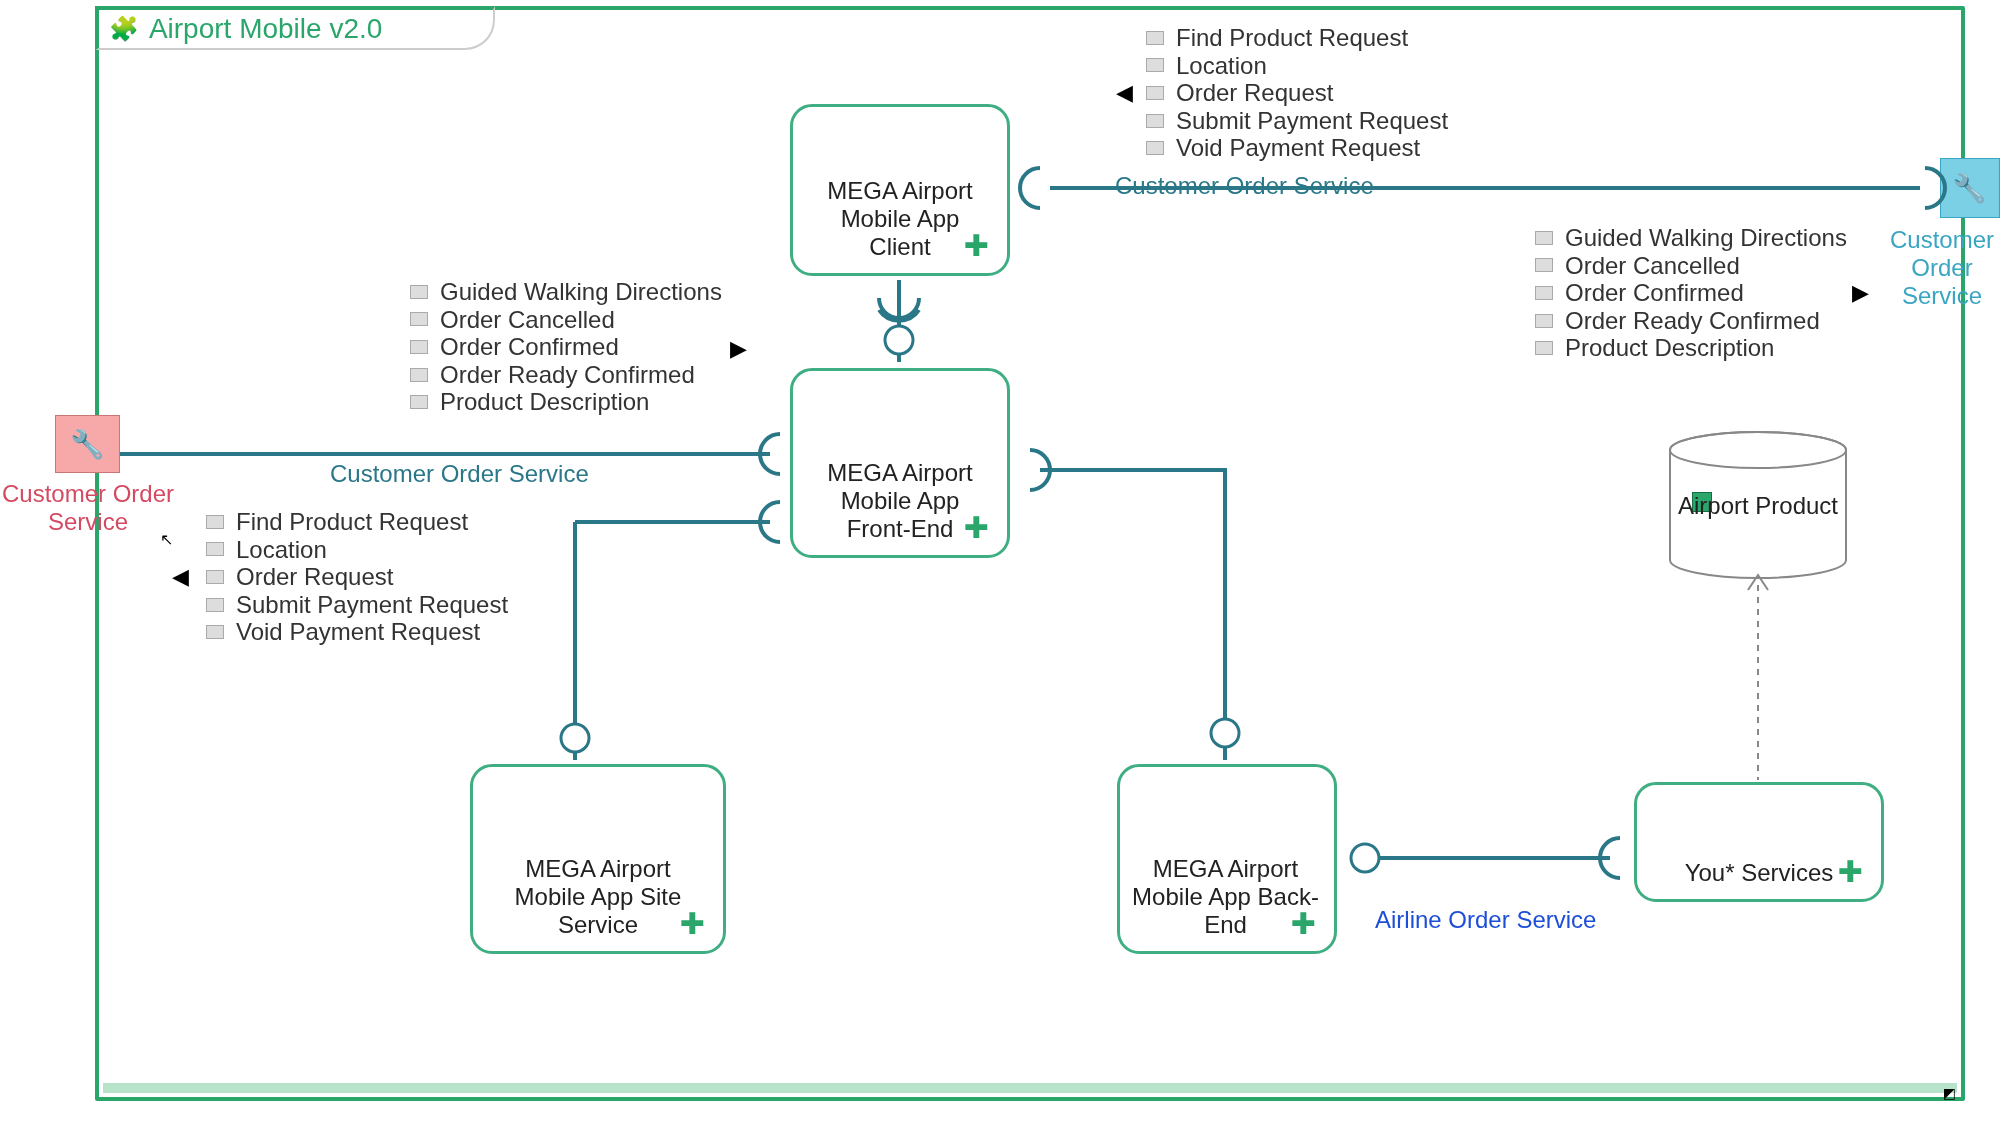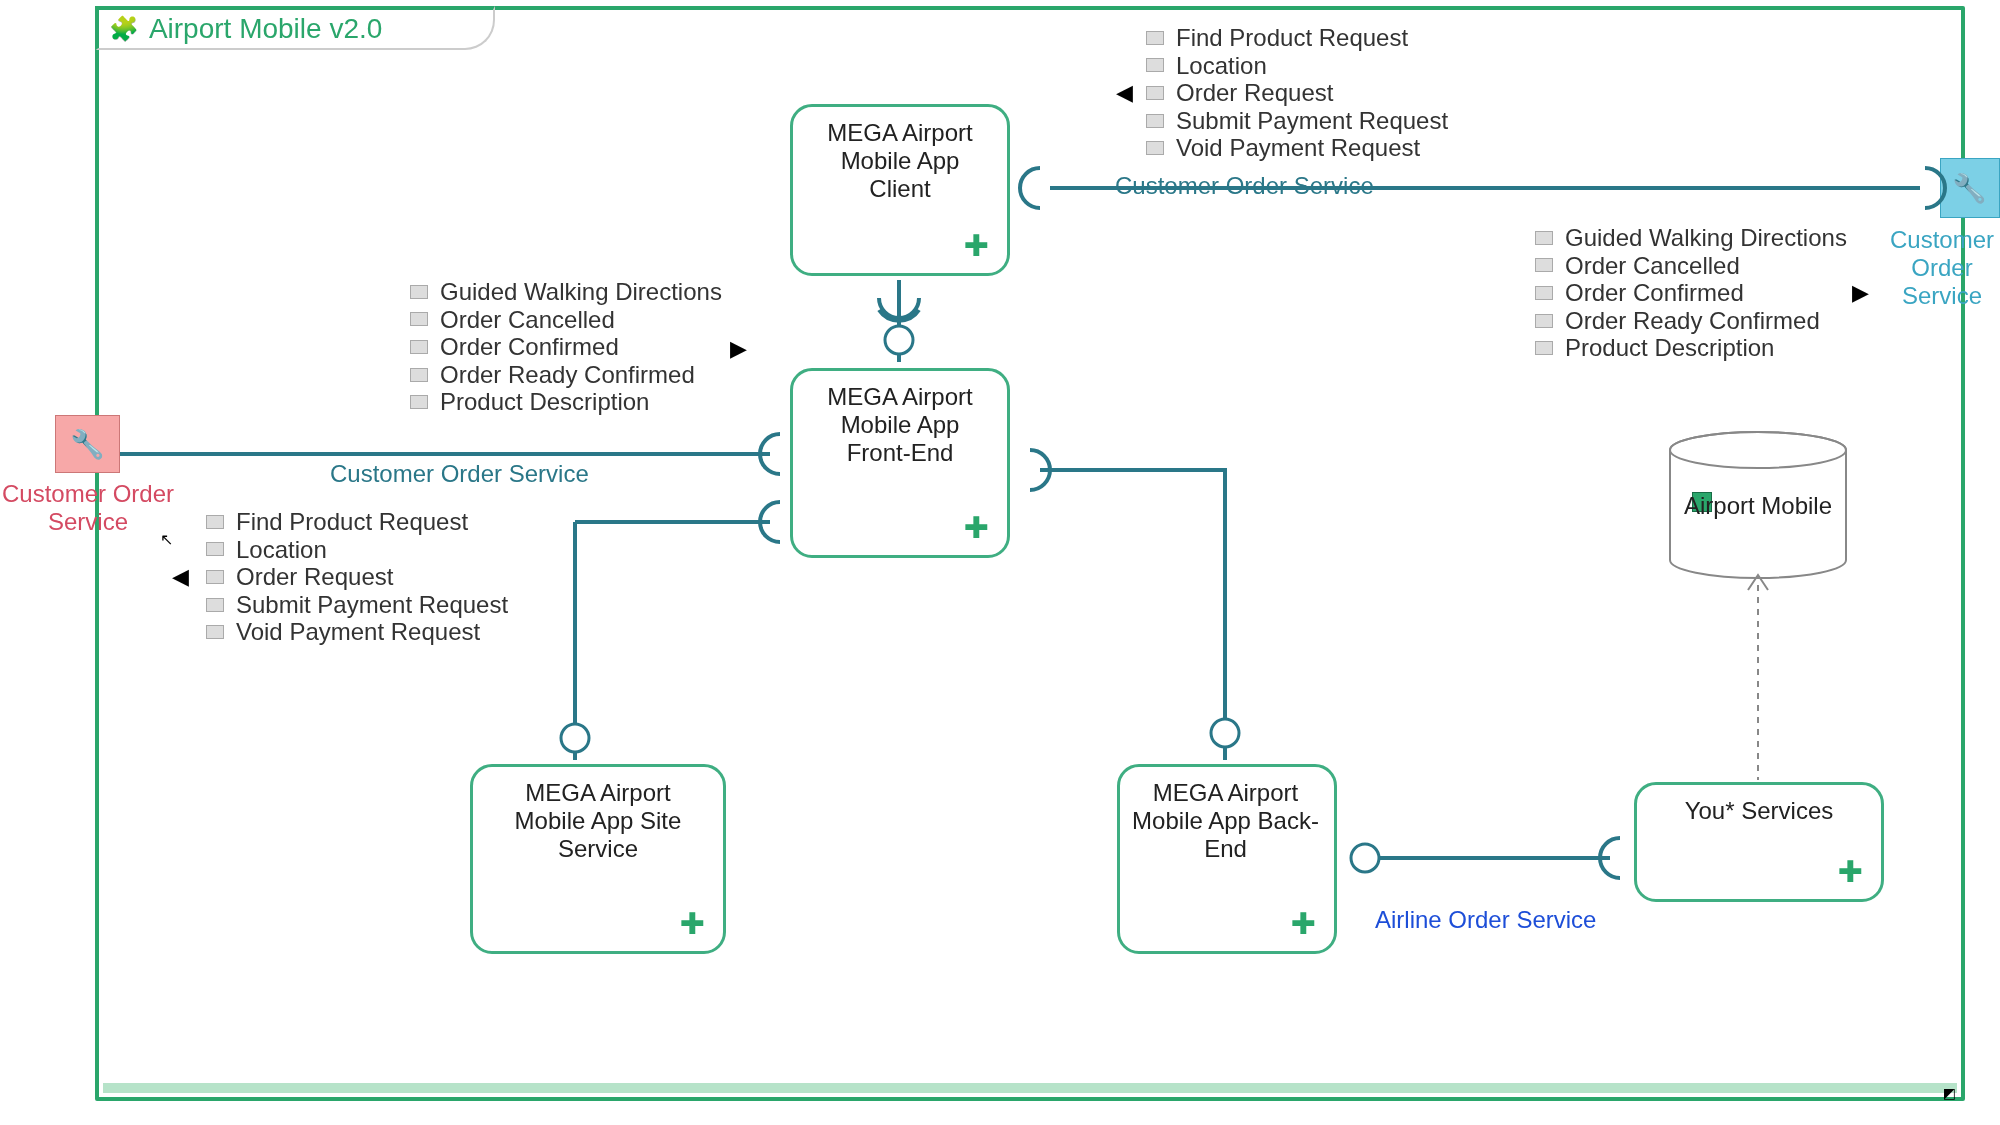--- a/index.html
+++ b/index.html
@@ -60,21 +60,21 @@
     position: absolute;
     border: 3px solid #3fae82;
     border-radius: 22px;
     background: #fff;
     text-align: center;
     font-size: 24px;
     color: #222;
     padding: 12px 14px;
     display: flex;
     flex-direction: column;
-    justify-content: flex-start;
+    justify-content: flex-end;
     align-items: center;
   }
   .component .puzzle {
     position: absolute;
     bottom: 10px;
     right: 18px;
     font-size: 30px;
     color: #2aa66b;
   }
   .cylinder {
@@ -279,21 +279,21 @@
   <span class="puzzle">✚</span>
 </div>
 
 <div class="cylinder" style="left:1668px; top:430px;">
   <svg viewBox="0 0 180 150">
     <ellipse cx="90" cy="20" rx="88" ry="18" fill="#fff" stroke="#888" stroke-width="2"></ellipse>
     <path d="M 2 20 L 2 130 A 88 18 0 0 0 178 130 L 178 20" fill="#fff" stroke="#888" stroke-width="2"></path>
     <ellipse cx="90" cy="20" rx="88" ry="18" fill="none" stroke="#888" stroke-width="2"></ellipse>
   </svg>
   <div class="db-ico"></div>
-  <div class="label">Airport Mobile</div>
+  <div class="label">Airport Product</div>
 </div>
 
 <div class="service-left">
   <span class="tool">🔧</span>
 </div>
 <div class="service-left-label">Customer Order Service</div>
 
 <div class="service-right">
   <span class="tool">🔧</span>
 </div>

